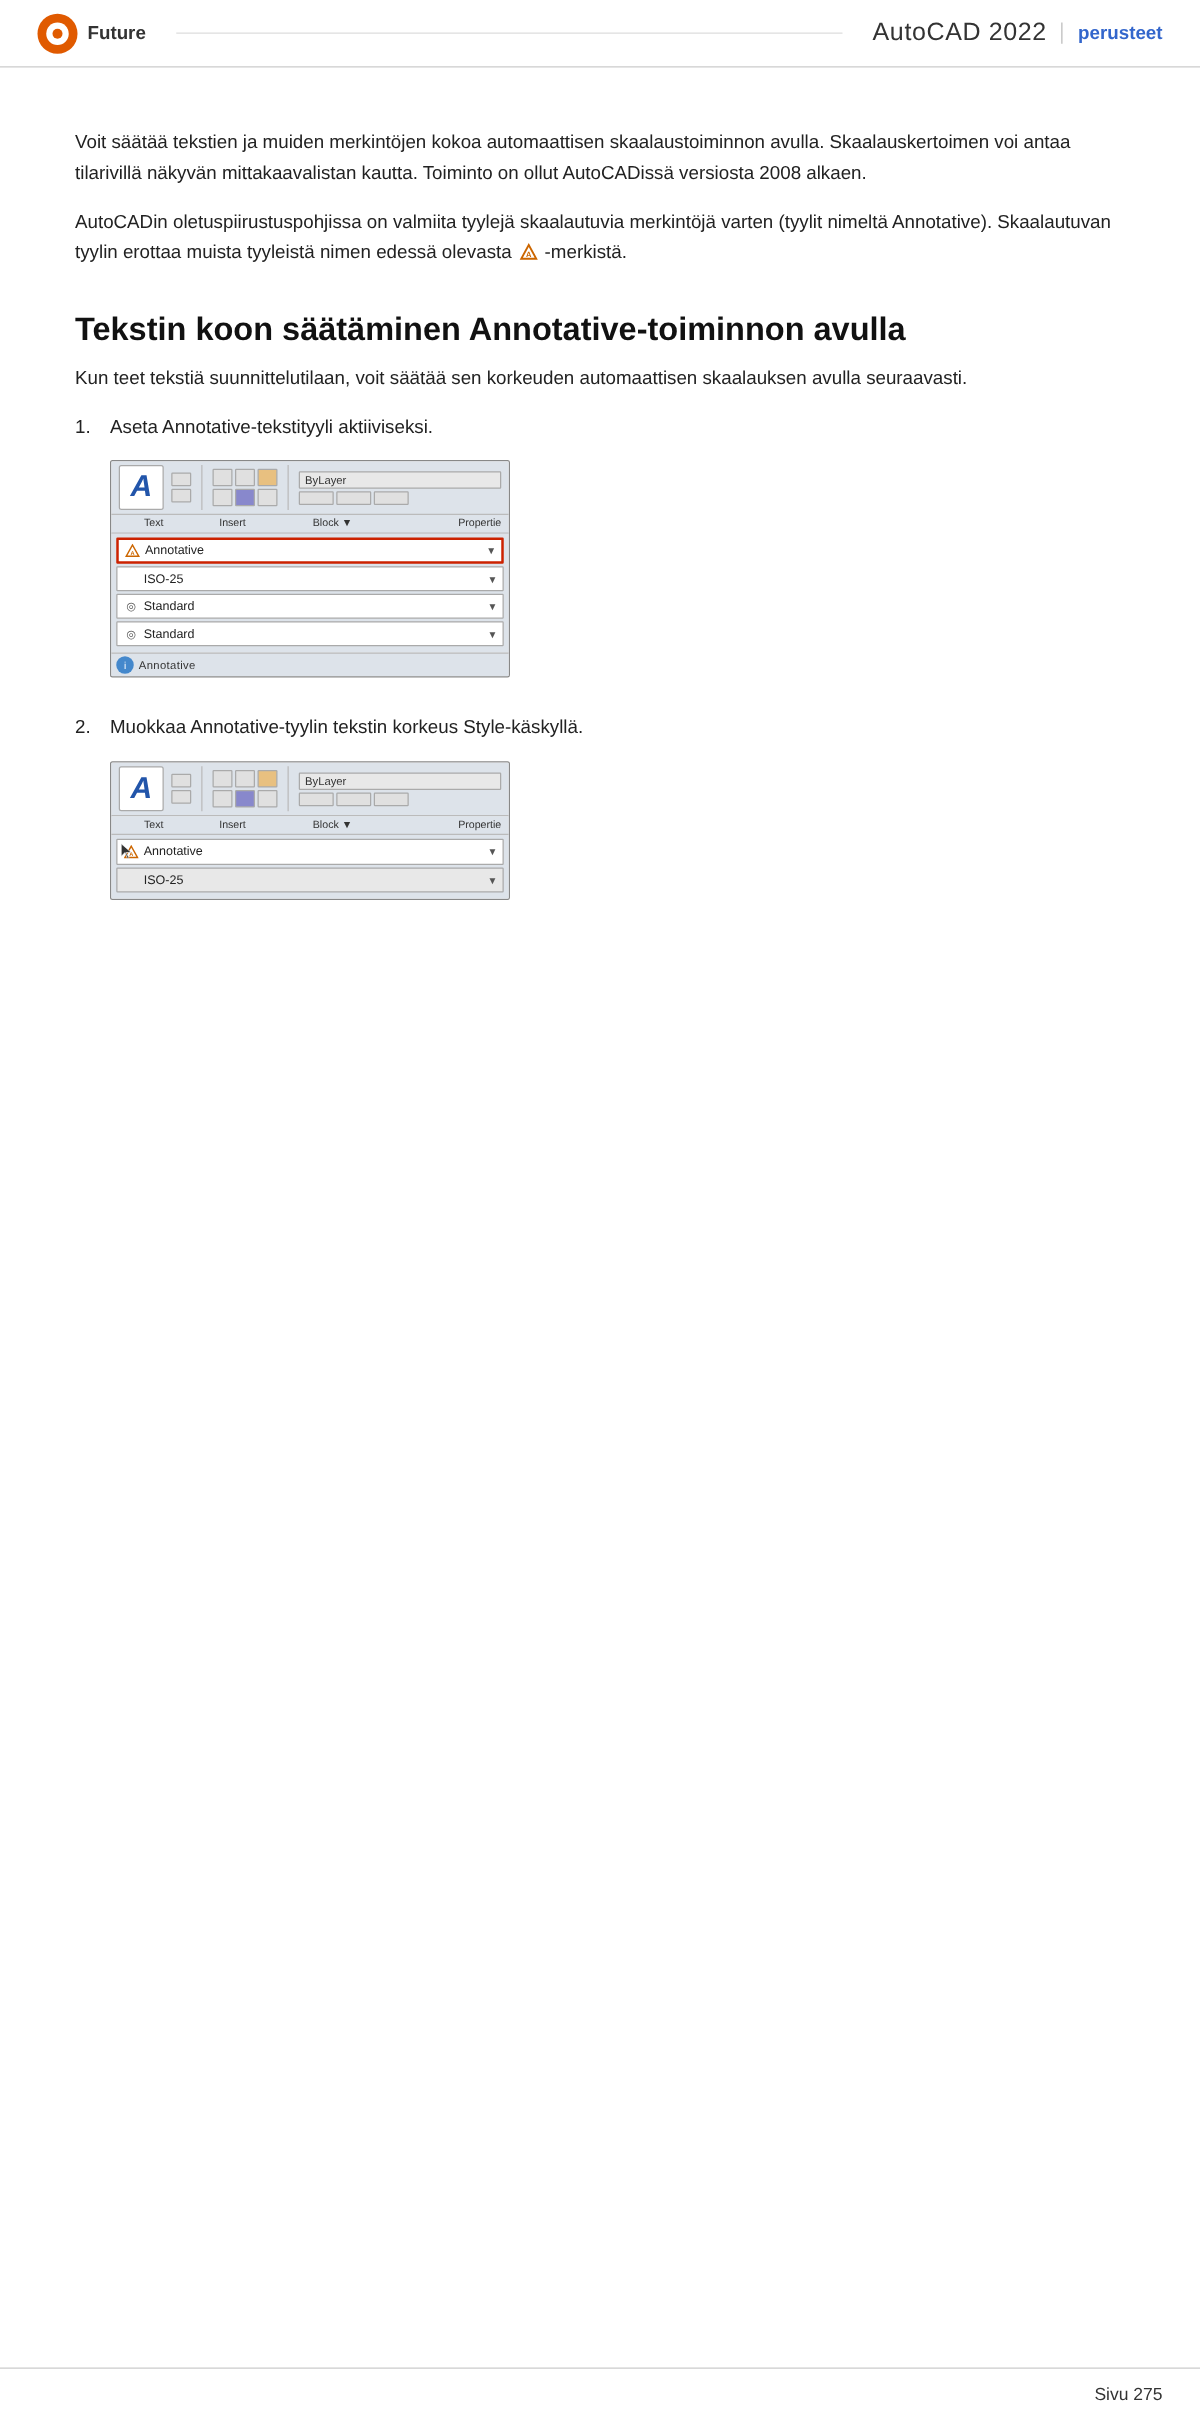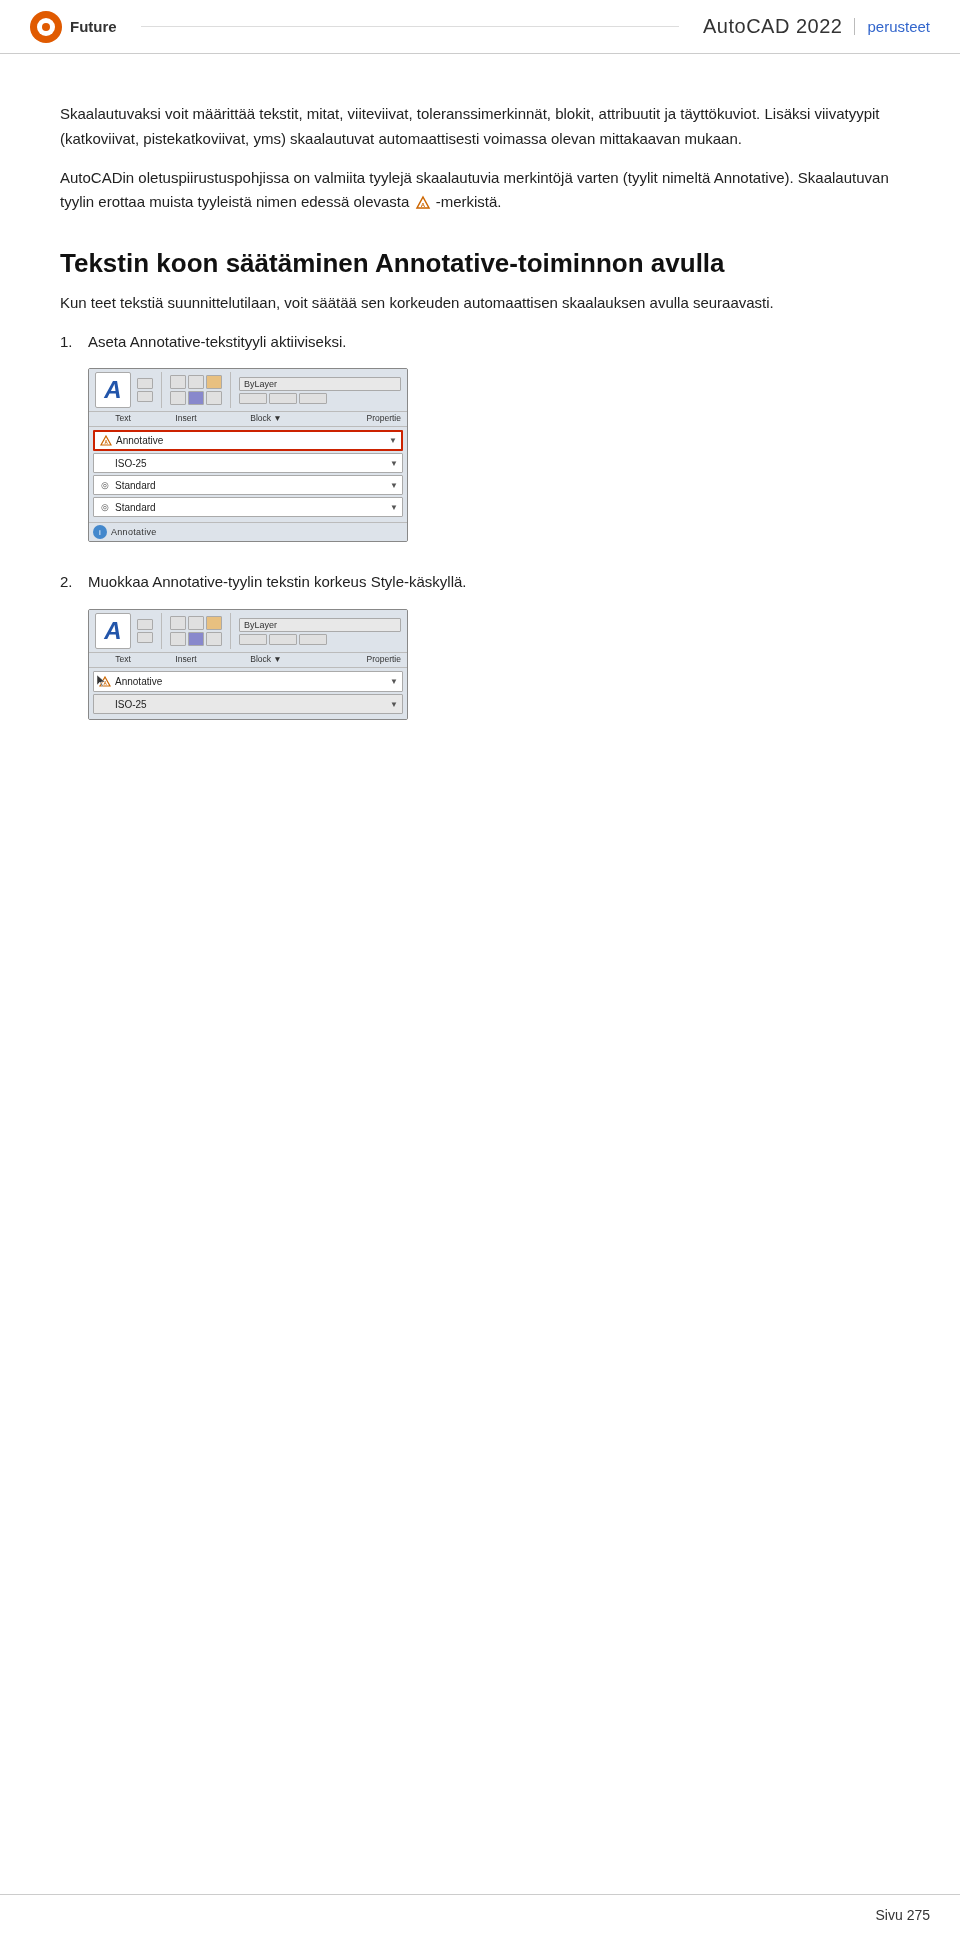--- a/index.html
+++ b/index.html
@@ -63,21 +63,21 @@
     .header-title {
       font-size: 20px;
       font-weight: 400;
       color: #333;
       letter-spacing: 0.5px;
     }
     .header-badge {
       margin-left: 12px;
       color: #3366cc;
       font-size: 15px;
-      font-weight: 400;
+      font-weight: 700;
       border-left: 1px solid #bbb;
       padding-left: 12px;
     }
 
     
     .content {
       padding: 48px 60px 80px 60px;
     }
 
     h1.page-title {
@@ -186,22 +186,22 @@
     <span>Future</span>
   </div>
   <div class="header-divider"></div>
   <span class="header-title">AutoCAD 2022</span>
   <span class="header-badge">perusteet</span>
 </div>
 
 <div class="content">
 
 
-
-  <p class="body-text">Skaalautuvaksi voit määrittää tekstit, mitat, viiteviivat, toleranssimerkinnät, blokit, attribuutit ja täyttökuviot. Lisäksi viivatyypit (katkoviivat, pistekatkoviivat, yms) skaalautuvat automaattisesti voimassa olevan mittakaavan mukaan.</p>
+  <p class="body-text">Voit säätää tekstien ja muiden merkintöjen kokoa automaattisen skaalaustoiminnon avulla. Skaalauskertoimen voi antaa tilarivillä näkyvän mittakaavalistan kautta. Toiminto on ollut AutoCADissä versiosta 2008 alkaen.</p>
+
 
   <p class="body-text">
     <span>AutoCADin oletuspiirustuspohjissa on valmiita tyylejä skaalautuvia merkintöjä varten (tyylit nimeltä Annotative). Skaalautuvan tyylin erottaa muista tyyleistä nimen edessä olevasta</span>
     
     <svg class="ann-icon" viewBox="0 0 16 16" xmlns="http://www.w3.org/2000/svg">
       <polygon points="8,2 14,13 2,13" fill="none" stroke="#cc6600" stroke-width="1.5"></polygon>
       <text x="8" y="11.5" text-anchor="middle" font-size="6" fill="#cc6600" font-weight="bold">A</text>
     </svg>
     <span>-merkistä.</span>
   </p>

